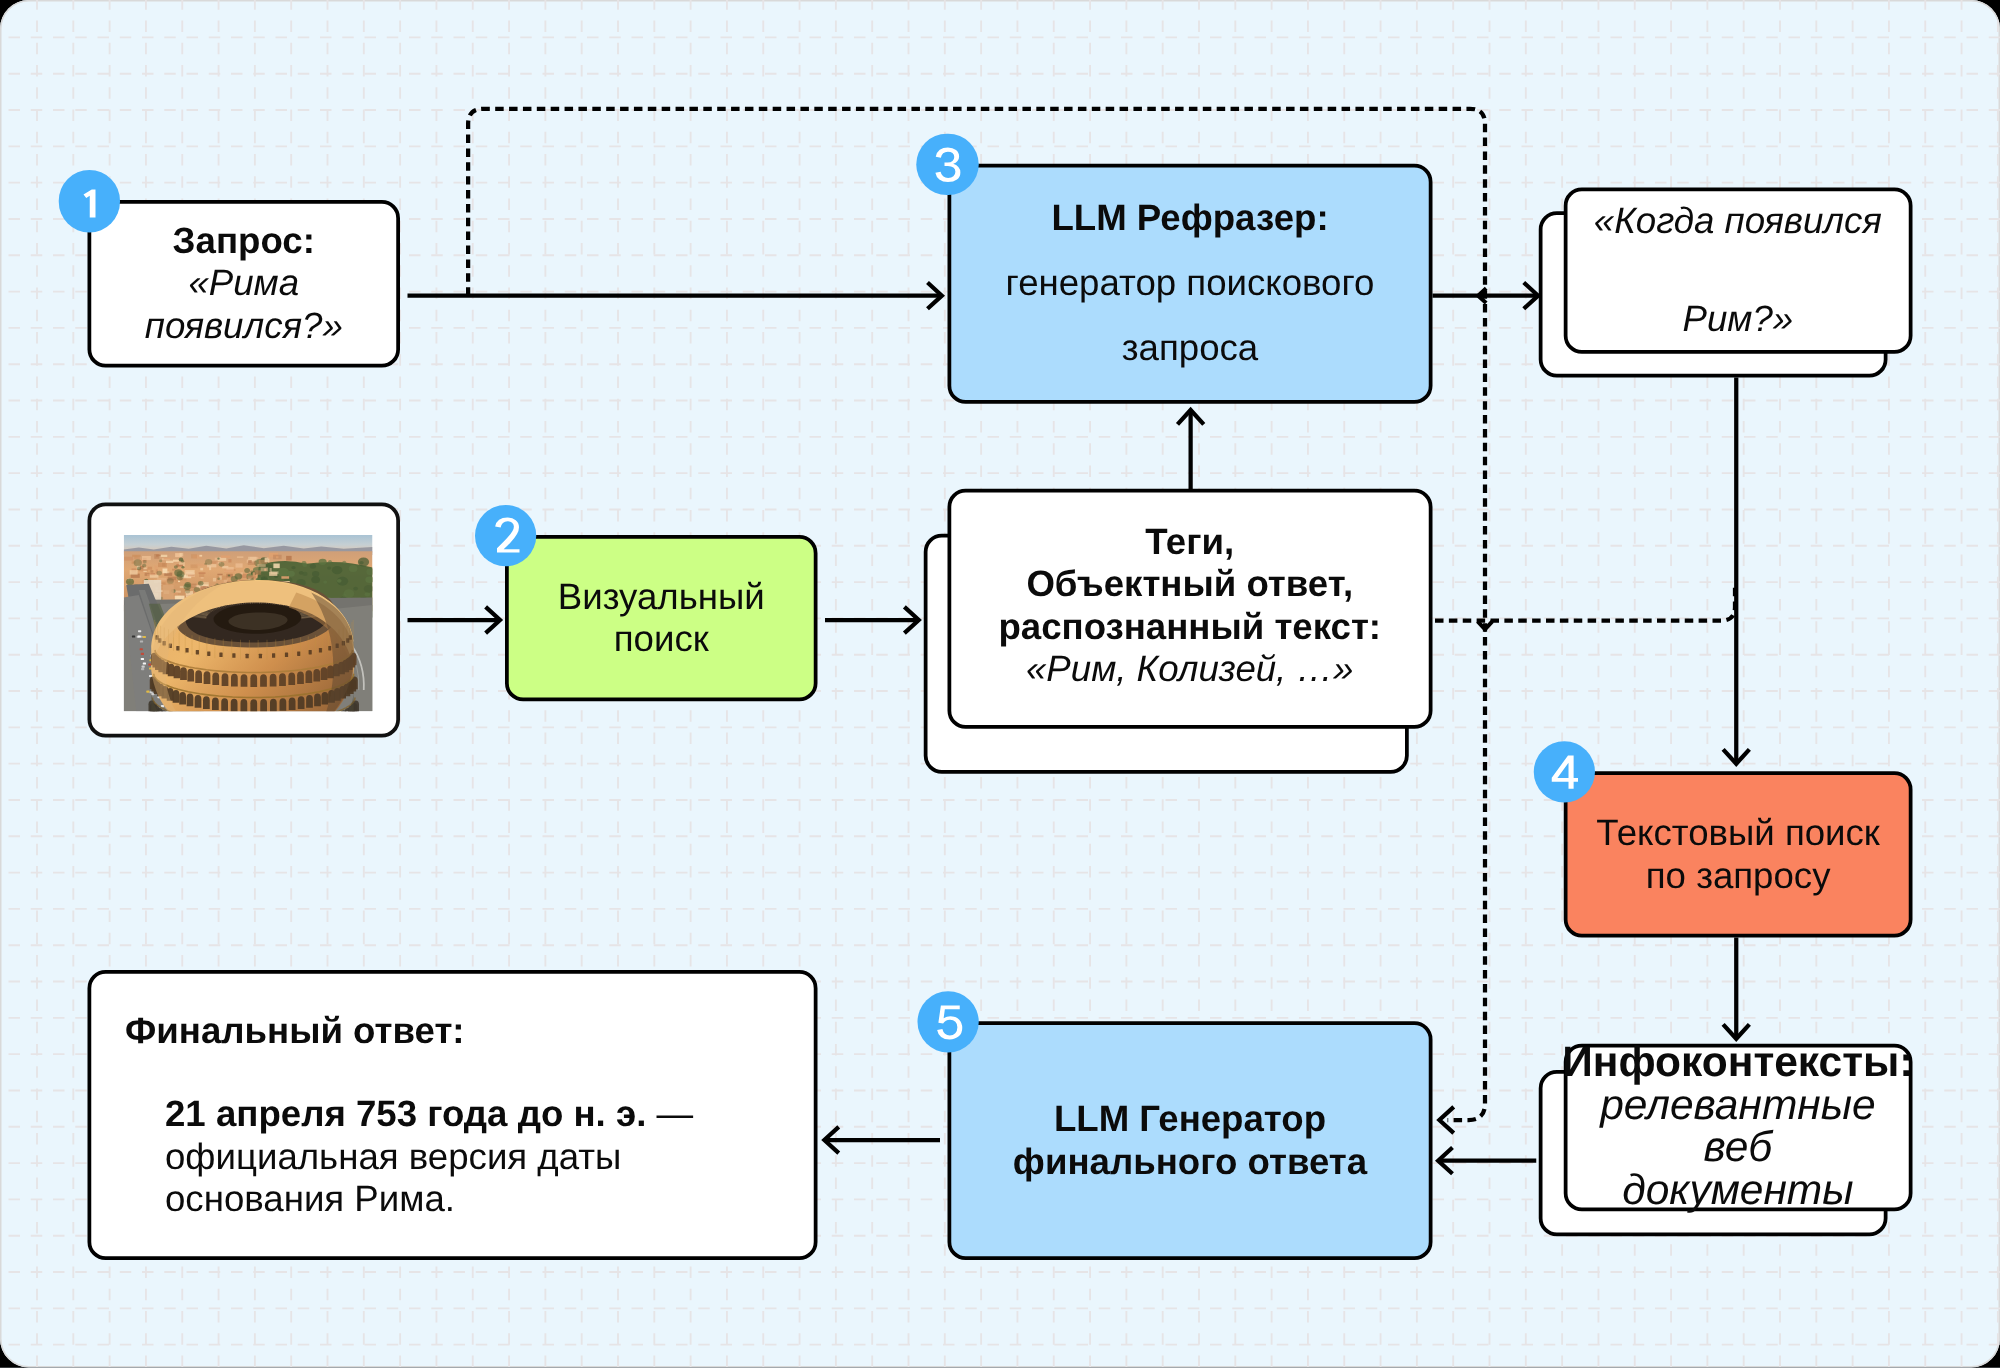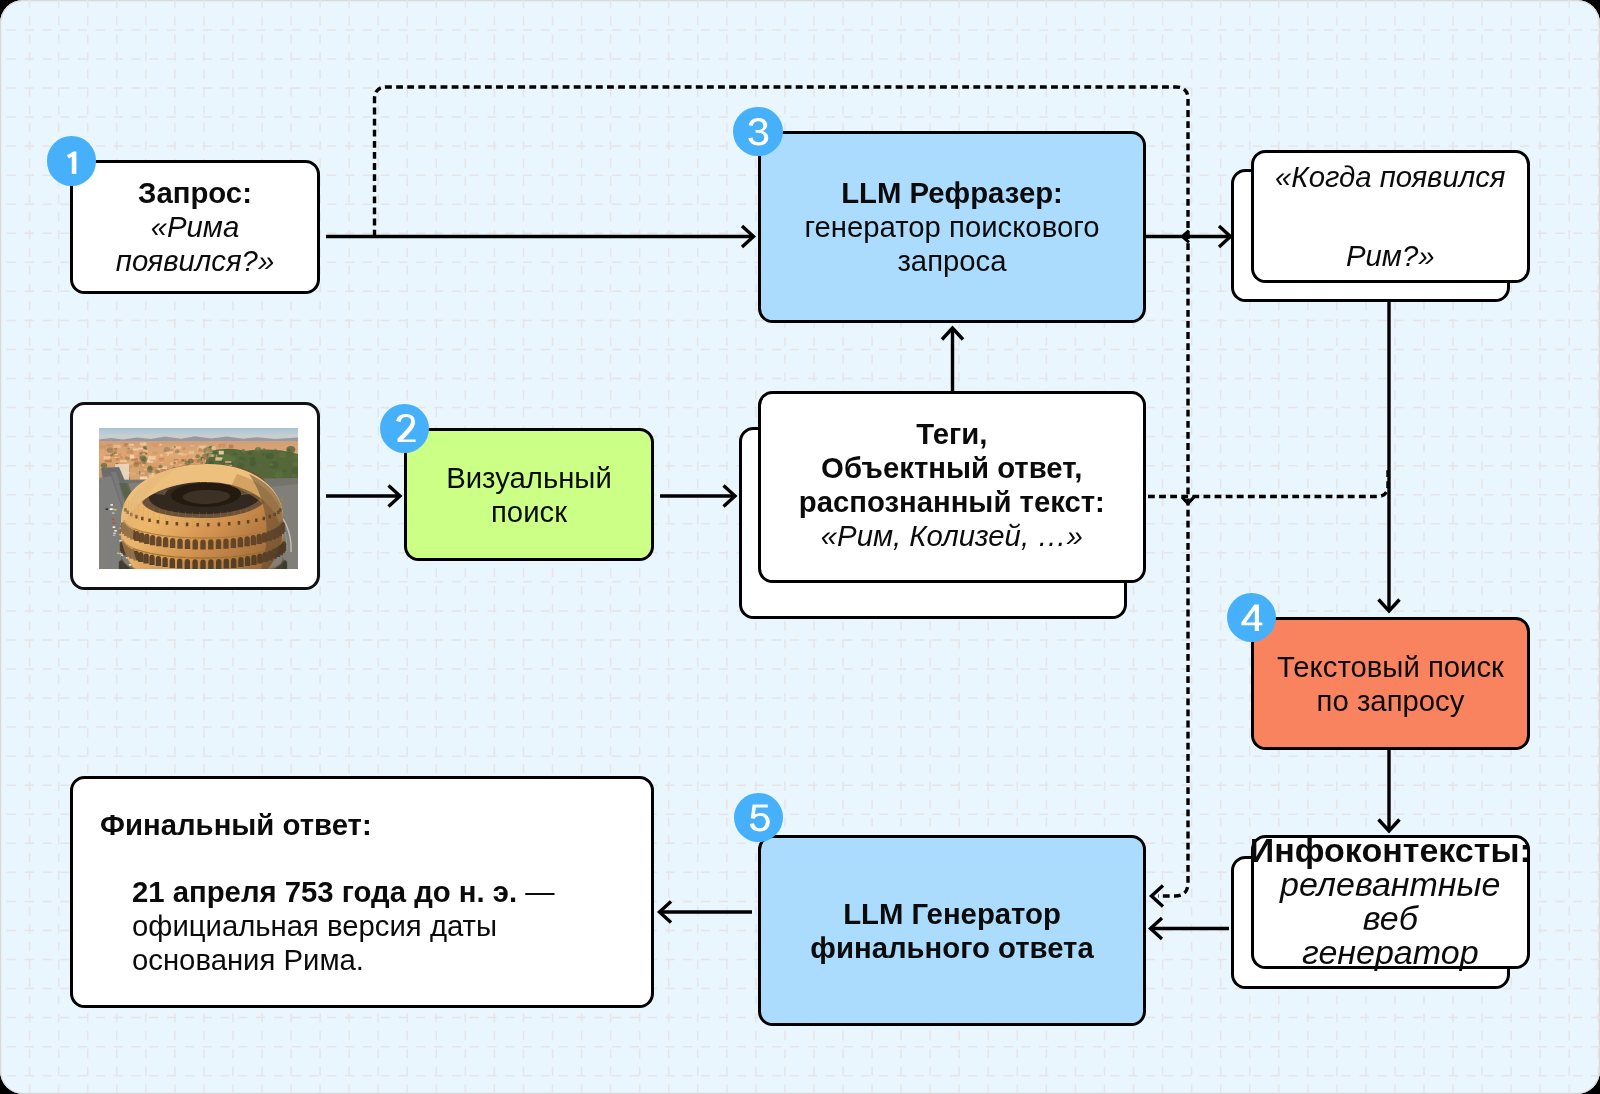--- a/index.html
+++ b/index.html
@@ -920,21 +920,21 @@
     <div class="i">«Рим, Колизей, …»</div>
   </div>
 
   <div class="badge" style="left:733px;top:106.5px;">
       <svg width="49.5" height="49.5" viewBox="0 0 49.5 49.5">
         <g transform="translate(0.4,5.0)">
           <path d="M24.9 33.5 Q20.7 33.5 18.1 31.5 Q15.5 29.6 14.9 26.2 L19.1 25.4 Q19.5 27.8 21.1 29.0 Q22.7 30.3 25.1 30.3 Q27.8 30.3 29.3 29.0 Q30.9 27.7 30.9 25.4 Q30.9 23.2 29.3 22.0 Q27.7 20.8 24.9 20.8 L22.2 20.8 L22.2 17.9 L24.7 17.9 Q27.2 17.9 28.6 16.7 Q30.0 15.5 30.0 13.5 Q30.0 11.6 28.6 10.4 Q27.2 9.3 24.9 9.3 Q22.6 9.3 21.1 10.5 Q19.7 11.8 19.3 14.1 L15.2 13.3 Q15.8 9.8 18.4 7.8 Q21.0 5.9 24.9 5.9 Q28.9 5.9 31.4 7.9 Q33.9 9.9 33.9 13.1 Q33.9 15.3 32.6 16.8 Q31.4 18.3 29.2 19.0 Q31.8 19.7 33.3 21.5 Q34.9 23.3 34.9 25.9 Q34.9 29.5 32.2 31.5 Q29.5 33.5 24.9 33.5 Z" fill="#ffffff"></path>
         </g>
       </svg>
     </div>
-  <div class="node" style="left:758px;top:131px;width:388px;height:192px;background:#acdcfd;font-size:29.3px;">
+  <div class="node" style="left:758px;top:131px;width:388px;height:192px;background:#acdcfd;font-size:29.3px;gap:18px;">
     <div class="b">LLM Рефразер:</div>
     <div>генератор поискового</div>
     <div>запроса</div>
   </div>
 
   <div class="card-back" style="left:1230.9px;top:169px;width:279px;height:133.3px;"></div>
   <div class="node" style="left:1250.8px;top:149.8px;width:279px;height:133.3px;background:#fff;font-size:29.3px;gap:46px;">
     <div class="i">«Когда появился</div>
     <div class="i">Рим?»</div>
   </div>
@@ -948,31 +948,31 @@
     </div>
   <div class="node" style="left:1251px;top:617.4px;width:279px;height:133px;background:#fa835f;font-size:29.3px;">
     <div>Текстовый поиск</div>
     <div>по запросу</div>
   </div>
 
   <div class="card-back" style="left:1230.9px;top:855.7px;width:279px;height:133.3px;"></div>
   <div class="node" style="left:1250.8px;top:835.3px;width:279px;height:133.3px;background:#fff;font-size:34px;">
     <div class="b">Инфоконтексты:</div>
     <div class="i">релевантные веб</div>
-    <div class="i">генератор</div>
+    <div class="i">документы</div>
   </div>
 
   <div class="badge" style="left:733.5px;top:792.5px;">
       <svg width="49.5" height="49.5" viewBox="0 0 49.5 49.5">
         <g transform="translate(0.4,5.0)">
           <path d="M25.2 33.5 Q21.1 33.5 18.5 31.5 Q15.9 29.5 15.3 26.0 L19.5 25.2 Q20.0 27.6 21.6 28.9 Q23.2 30.3 25.4 30.3 Q28.1 30.3 29.8 28.5 Q31.5 26.7 31.5 23.8 Q31.5 21.0 29.9 19.4 Q28.3 17.7 25.6 17.7 Q23.7 17.7 22.3 18.5 Q20.9 19.3 20.1 20.7 L16.3 20.2 L18.3 6.4 L33.4 6.4 L33.4 9.4 L21.5 9.4 L20.5 16.6 Q22.7 14.9 26.0 14.9 Q30.2 14.9 32.8 17.5 Q35.4 20.2 35.4 24.3 Q35.4 28.5 32.6 31.0 Q29.8 33.5 25.2 33.5 Z" fill="#ffffff"></path>
         </g>
       </svg>
     </div>
-  <div class="node" style="left:758px;top:817px;width:388px;height:191px;background:#acdcfd;font-size:29.3px;margin-top:18px;">
+  <div class="node" style="left:758px;top:817px;width:388px;height:191px;background:#acdcfd;font-size:29.3px;">
     <div class="b">LLM Генератор</div>
     <div class="b">финального ответа</div>
   </div>
 
   <div class="node" style="left:70px;top:776px;width:584px;height:232px;background:#fff;
               align-items:flex-start;text-align:left;padding:12px 27px;font-size:29.3px;
               line-height:33.75px;">
     <div class="b">Финальный ответ:</div>
     <div style="margin-top:33.75px;margin-left:32px;">
       <span class="b">21 апреля 753 года до н. э.</span><span> — </span><span>официальная версия даты основания Рима.</span>

